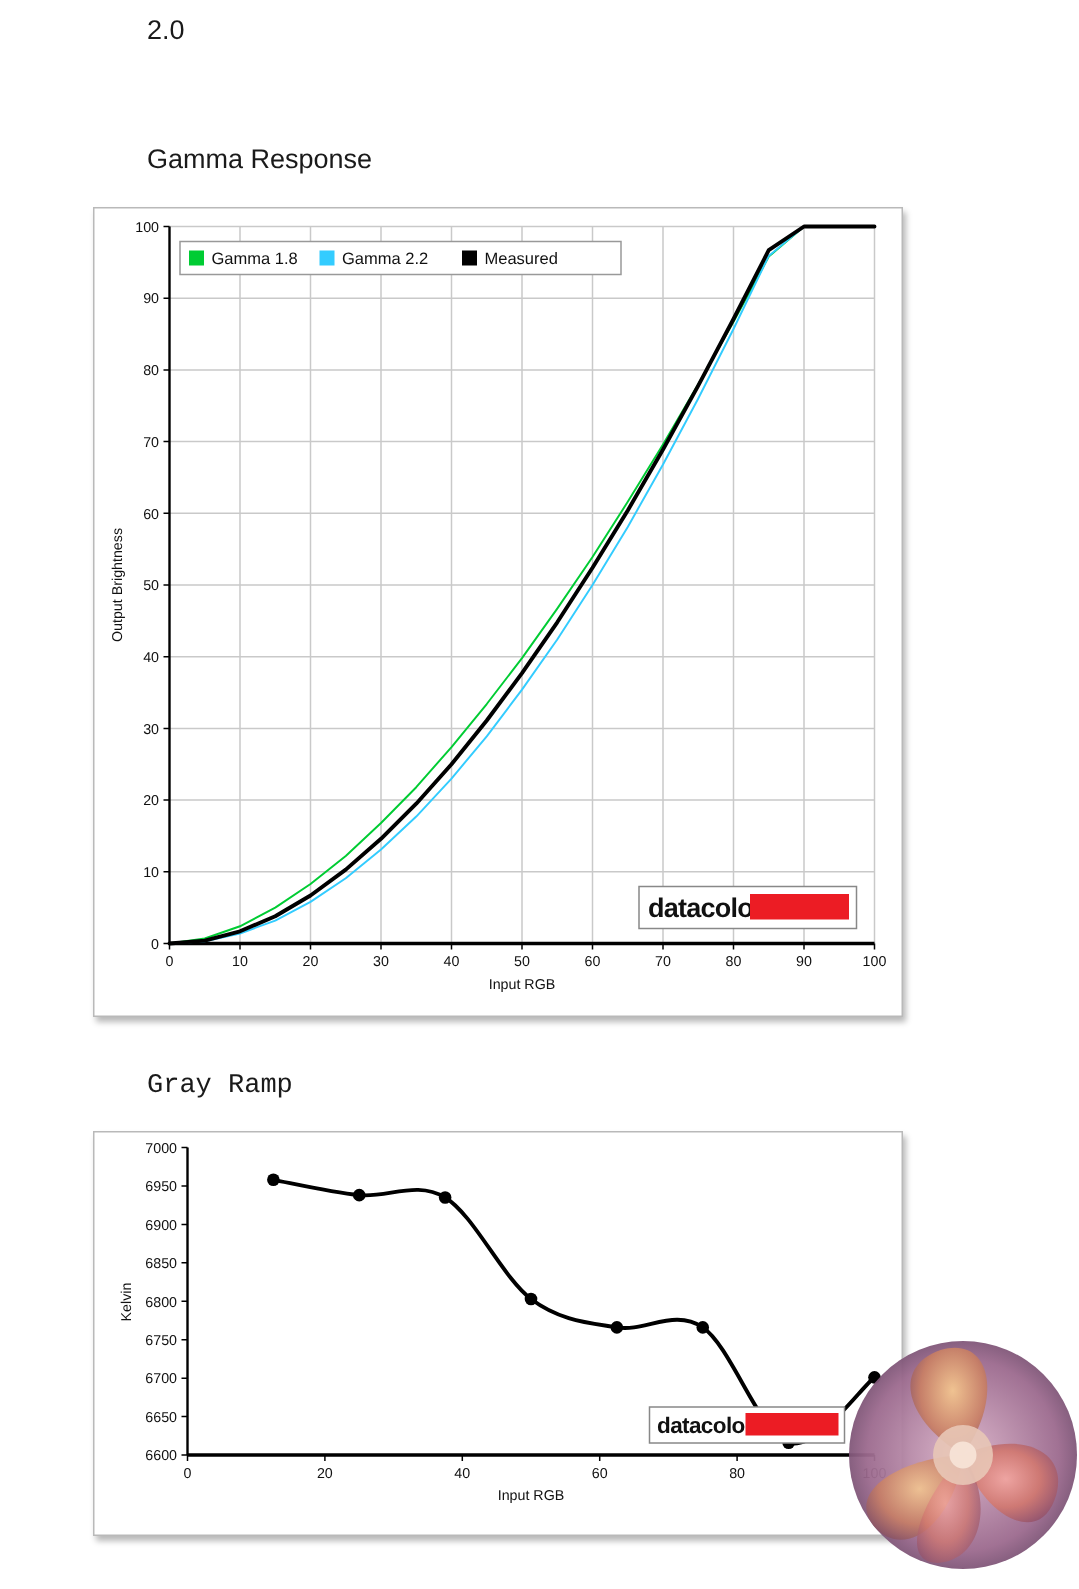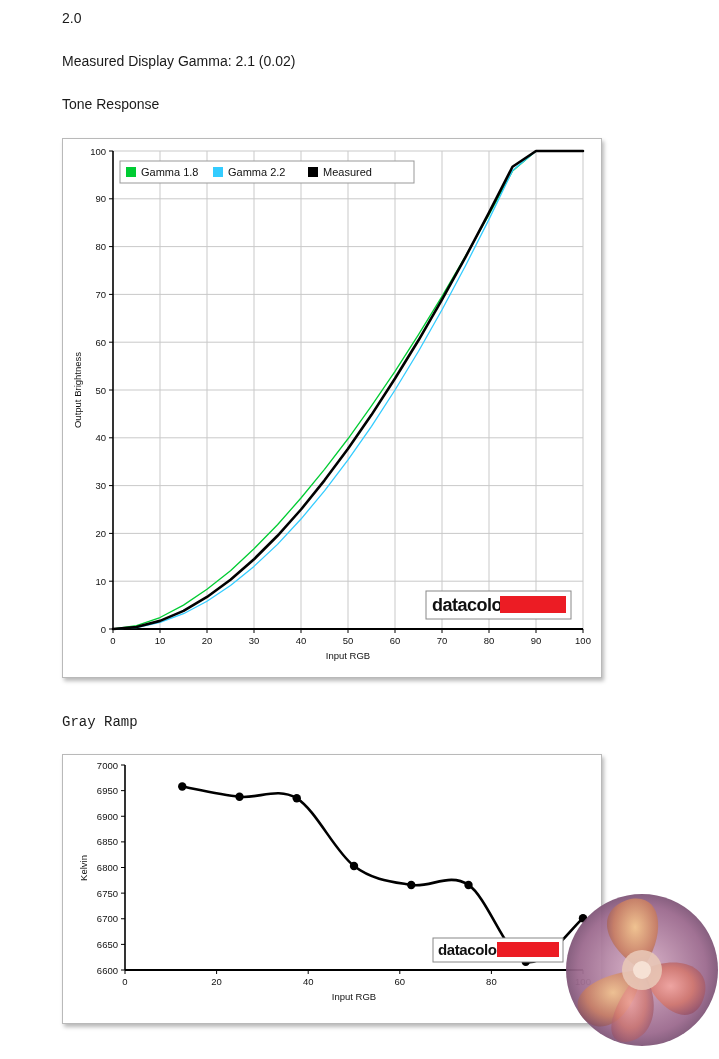--- a/index.html
+++ b/index.html
@@ -12,23 +12,24 @@
     font-family: "Liberation Sans", sans-serif;
   }
   .page {
     position: relative;
     width: 719px;
     height: 1059px;
     overflow: hidden;
   }
   .txt {
     position: absolute;
-    font-size: 14px;
+    font-size: 18px;
     color: #1a1a1a;
     white-space: nowrap;
+    margin-left: 36px;
   }
   #line-gamma-value { left: 62px; top: 10px; }
   #line-measured   { left: 62px; top: 53px; }
   #line-tone       { left: 62px; top: 96px; }
   #line-grayramp   { left: 62px; top: 714px; font-family: Liberation Mono, monospace; }
 
   .chart-box {
     position: absolute;
     background: #ffffff;
     border: 1px solid #b9b9b9;
@@ -77,22 +78,21 @@
     height: 160px;
     pointer-events: none;
   }
 </style>
 </head>
 <body>
 
 <div class="page">
 
   <div class="txt" id="line-gamma-value">2.0</div>
-  <div class="txt" id="line-measured">Measured Display Gamma: 2.1 (0.02)</div>
-  <div class="txt" id="line-tone">Tone Response</div>
+  <div class="txt" id="line-tone">Gamma Response</div>
   <div class="txt" id="line-grayramp">Gray Ramp</div>
 
   <div class="chart-box" id="tone-box">
     <svg id="tone-svg" width="538" height="538" viewBox="0 0 538 538">
 
       <rect id="tone-plot-bg" x="50" y="12" width="470" height="478" fill="#ffffff" stroke="none"></rect>
       <g id="tone-grid" stroke="#c8c8c8" stroke-width="1">
           <line x1="97" y1="12" x2="97" y2="490" stroke="#c9c9c9" stroke-width="1"></line>
           <line x1="144" y1="12" x2="144" y2="490" stroke="#c9c9c9" stroke-width="1"></line>
           <line x1="191" y1="12" x2="191" y2="490" stroke="#c9c9c9" stroke-width="1"></line>

